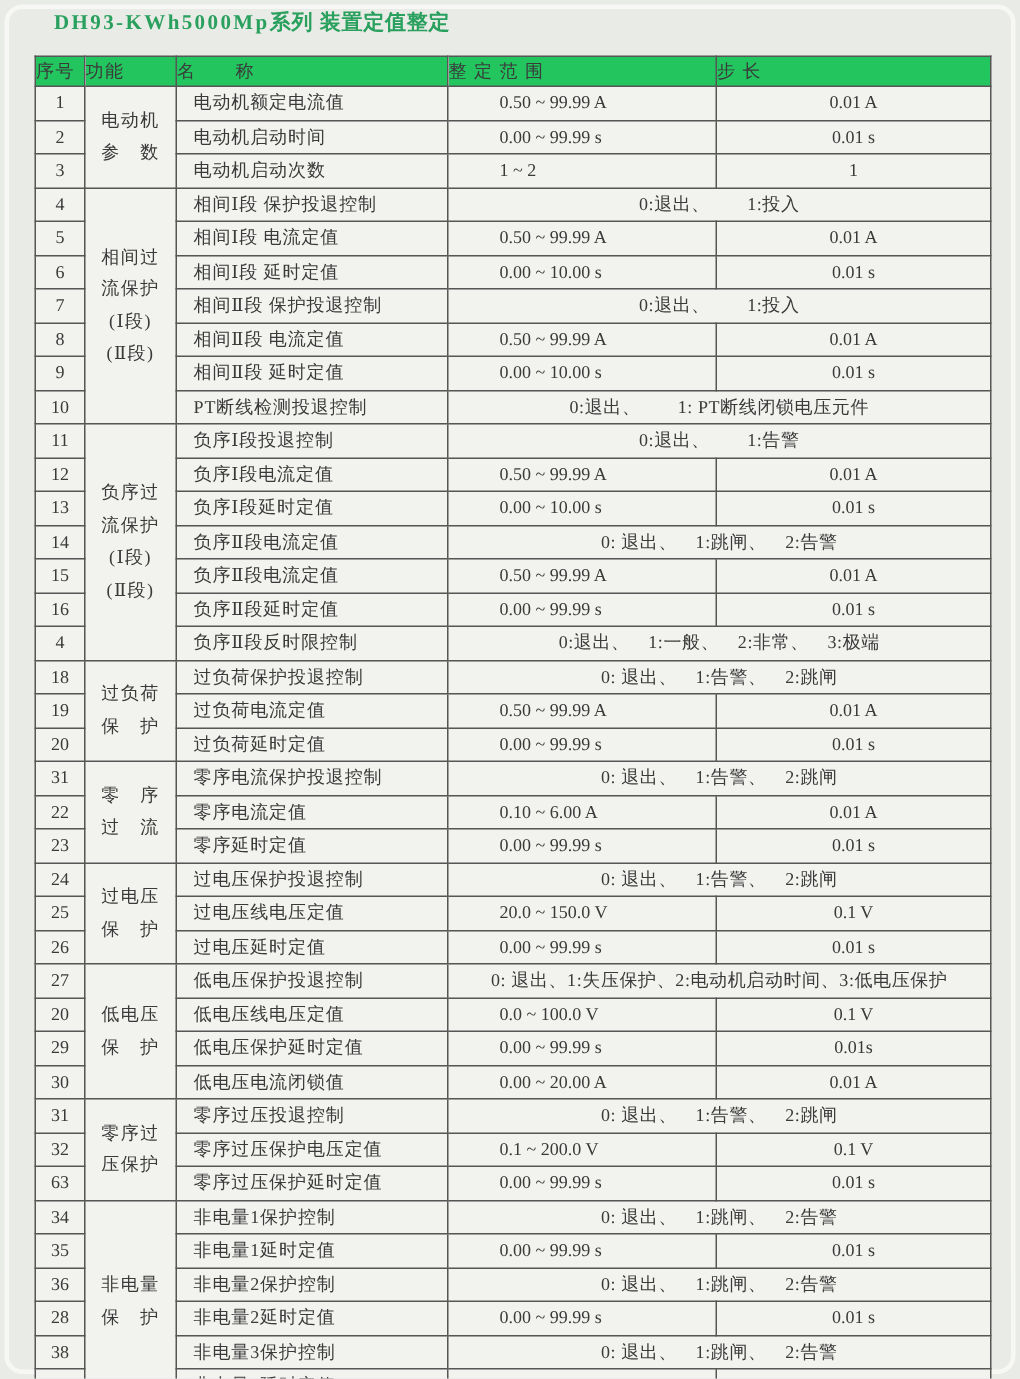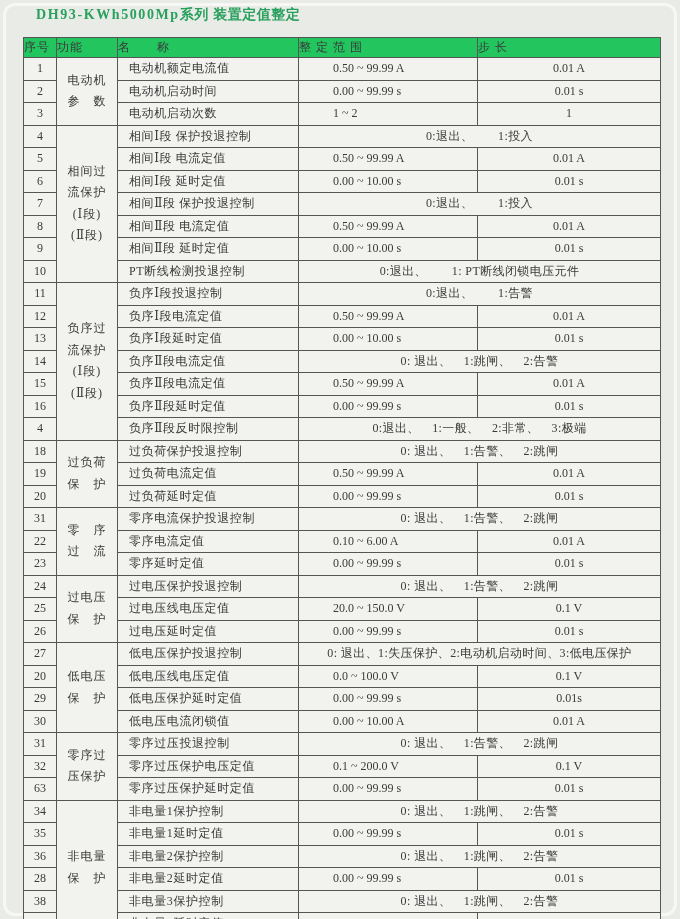--- a/index.html
+++ b/index.html
@@ -267,21 +267,21 @@
       </tr>
       <tr>
         <td class="num">29</td>
         <td class="name">低电压保护延时定值</td>
         <td class="range">0.00 ~ 99.99 s</td>
         <td class="step">0.01s</td>
       </tr>
       <tr>
         <td class="num">30</td>
         <td class="name">低电压电流闭锁值</td>
-        <td class="range">0.00 ~ 10.00 A</td>
+        <td class="range">0.00 ~ 20.00 A</td>
         <td class="step">0.01 A</td>
       </tr>
       <tr>
         <td class="num">31</td>
         <td class="func" rowspan="3">
           <div>零序过</div>
           <div>压保护</div>
         </td>
         <td class="name">零序过压投退控制</td>
         <td class="options" colspan="2">0: 退出、　1:告警、　2:跳闸</td>

